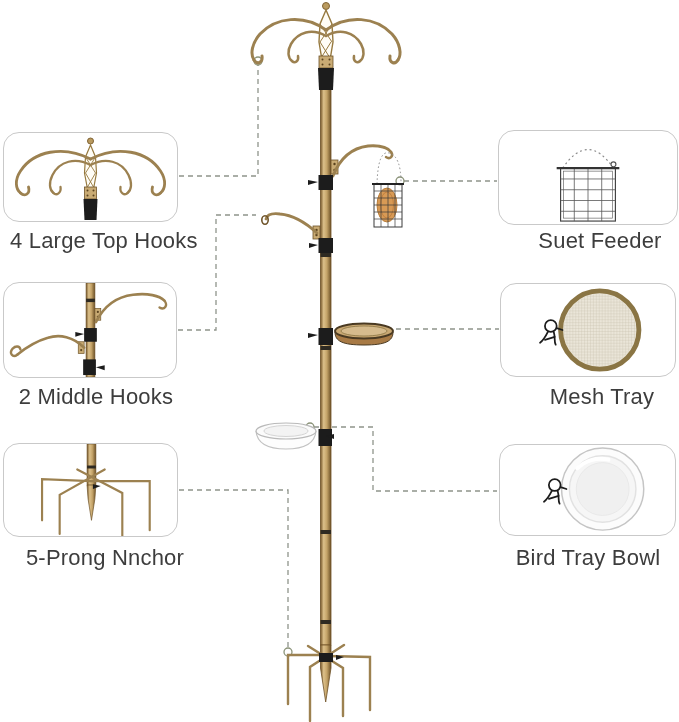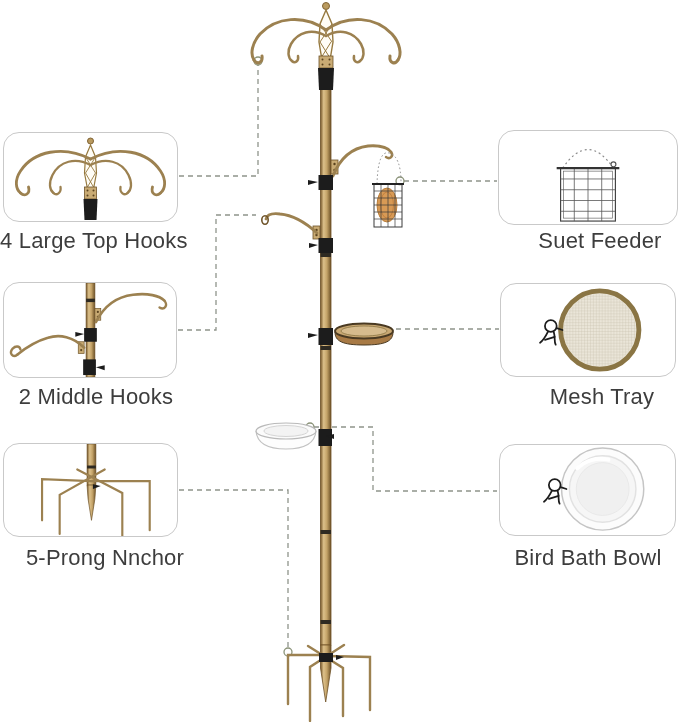--- a/index.html
+++ b/index.html
@@ -9,21 +9,21 @@
   .callout{position:absolute;background:#fff;border:1.5px solid #c9c9c9;border-radius:16px;box-sizing:border-box;}
   .callout svg{position:absolute;left:0;top:0;width:100%;height:100%;}
   .box1{left:3px;top:132px;width:175px;height:90px;}
   .box2{left:3px;top:282px;width:174px;height:96px;}
   .box3{left:3px;top:443px;width:175px;height:94px;}
   .box4{left:498px;top:130px;width:180px;height:95px;}
   .box5{left:500px;top:283px;width:176px;height:94px;}
   .box6{left:499px;top:444px;width:177px;height:92px;}
   .label{position:absolute;width:180px;text-align:center;font-size:22px;color:#3d3d3d;
          font-weight:400;letter-spacing:.2px;white-space:nowrap;}
-  .lab1{left:0px;top:228px;}
+  .lab1{left:10px;top:228px;}
   .lab2{left:6px;top:384px;}
   .lab3{left:15px;top:545px;}
   .lab4{left:510px;top:228px;}
   .lab5{left:512px;top:384px;}
   .lab6{left:498px;top:545px;}
 </style>
 </head>
 <body>
 
 <div class="stage">
@@ -260,15 +260,15 @@
         <path d="M 49 55 L 59 52"></path>
       </g>
     </svg>
   </div>
 
   <div class="label lab1">4 Large Top Hooks</div>
   <div class="label lab2">2 Middle Hooks</div>
   <div class="label lab3">5-Prong Nnchor</div>
   <div class="label lab4">Suet Feeder</div>
   <div class="label lab5">Mesh Tray</div>
-  <div class="label lab6">Bird Bath Bowl</div>
+  <div class="label lab6">Bird Tray Bowl</div>
 
 </div>
 
 </body></html>

